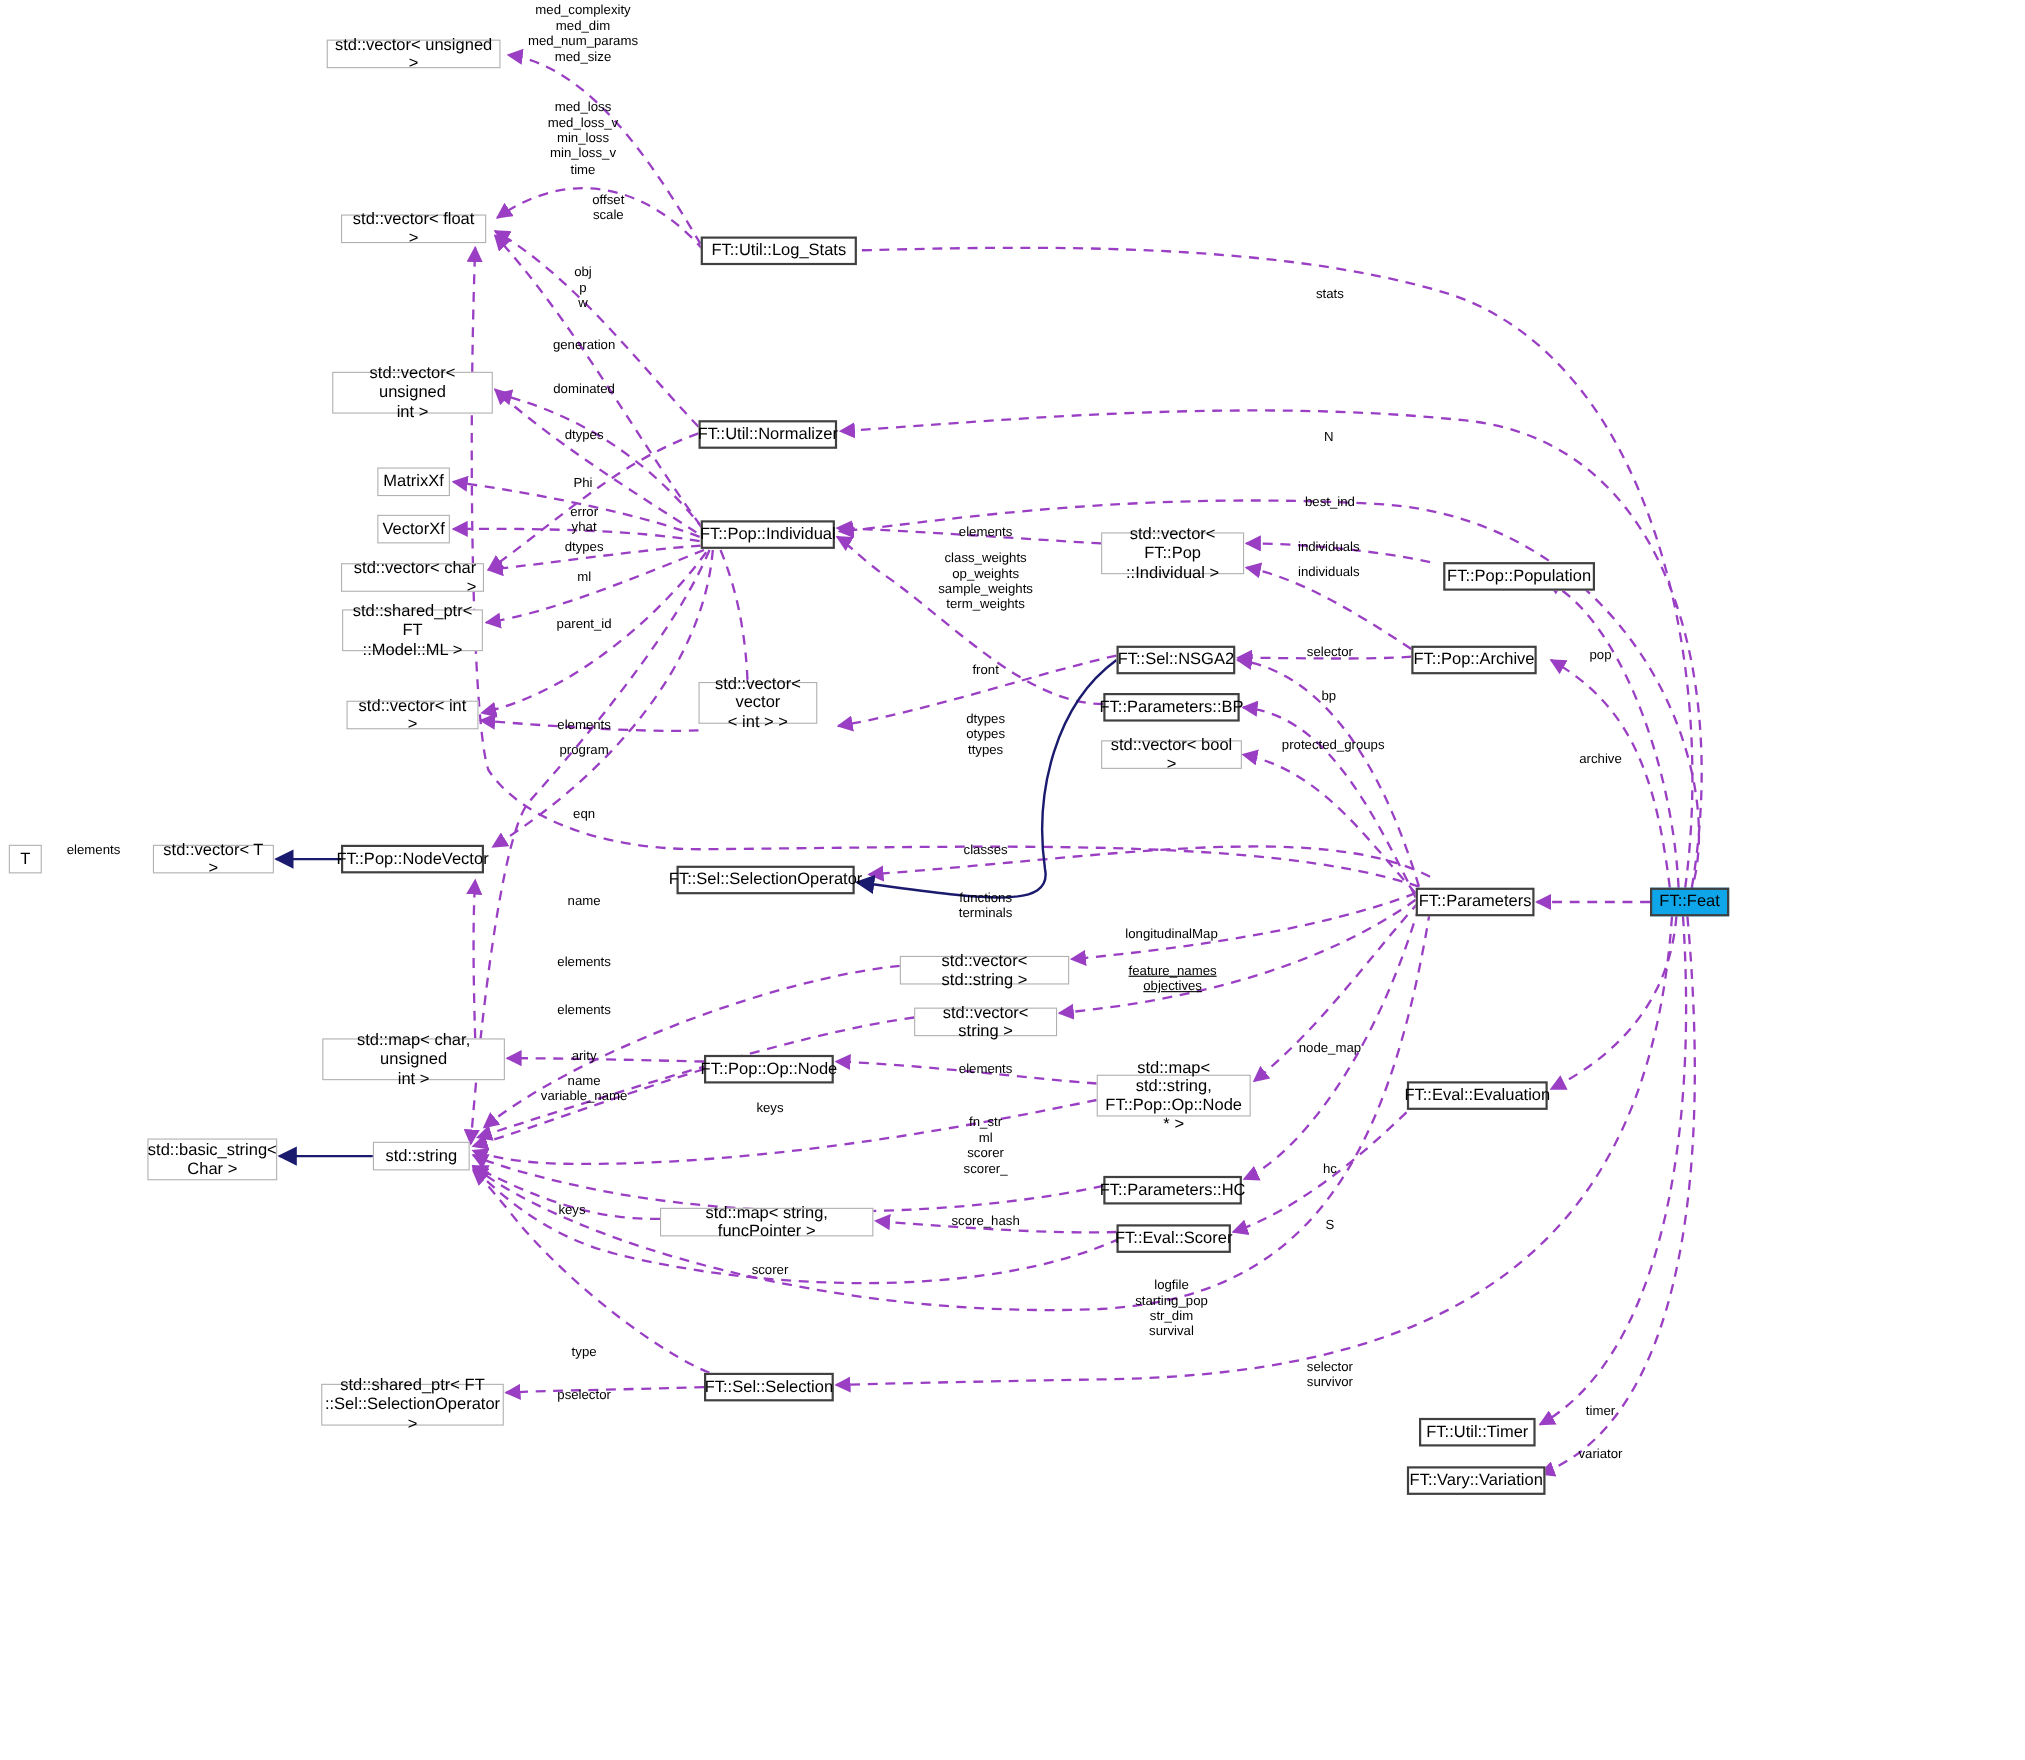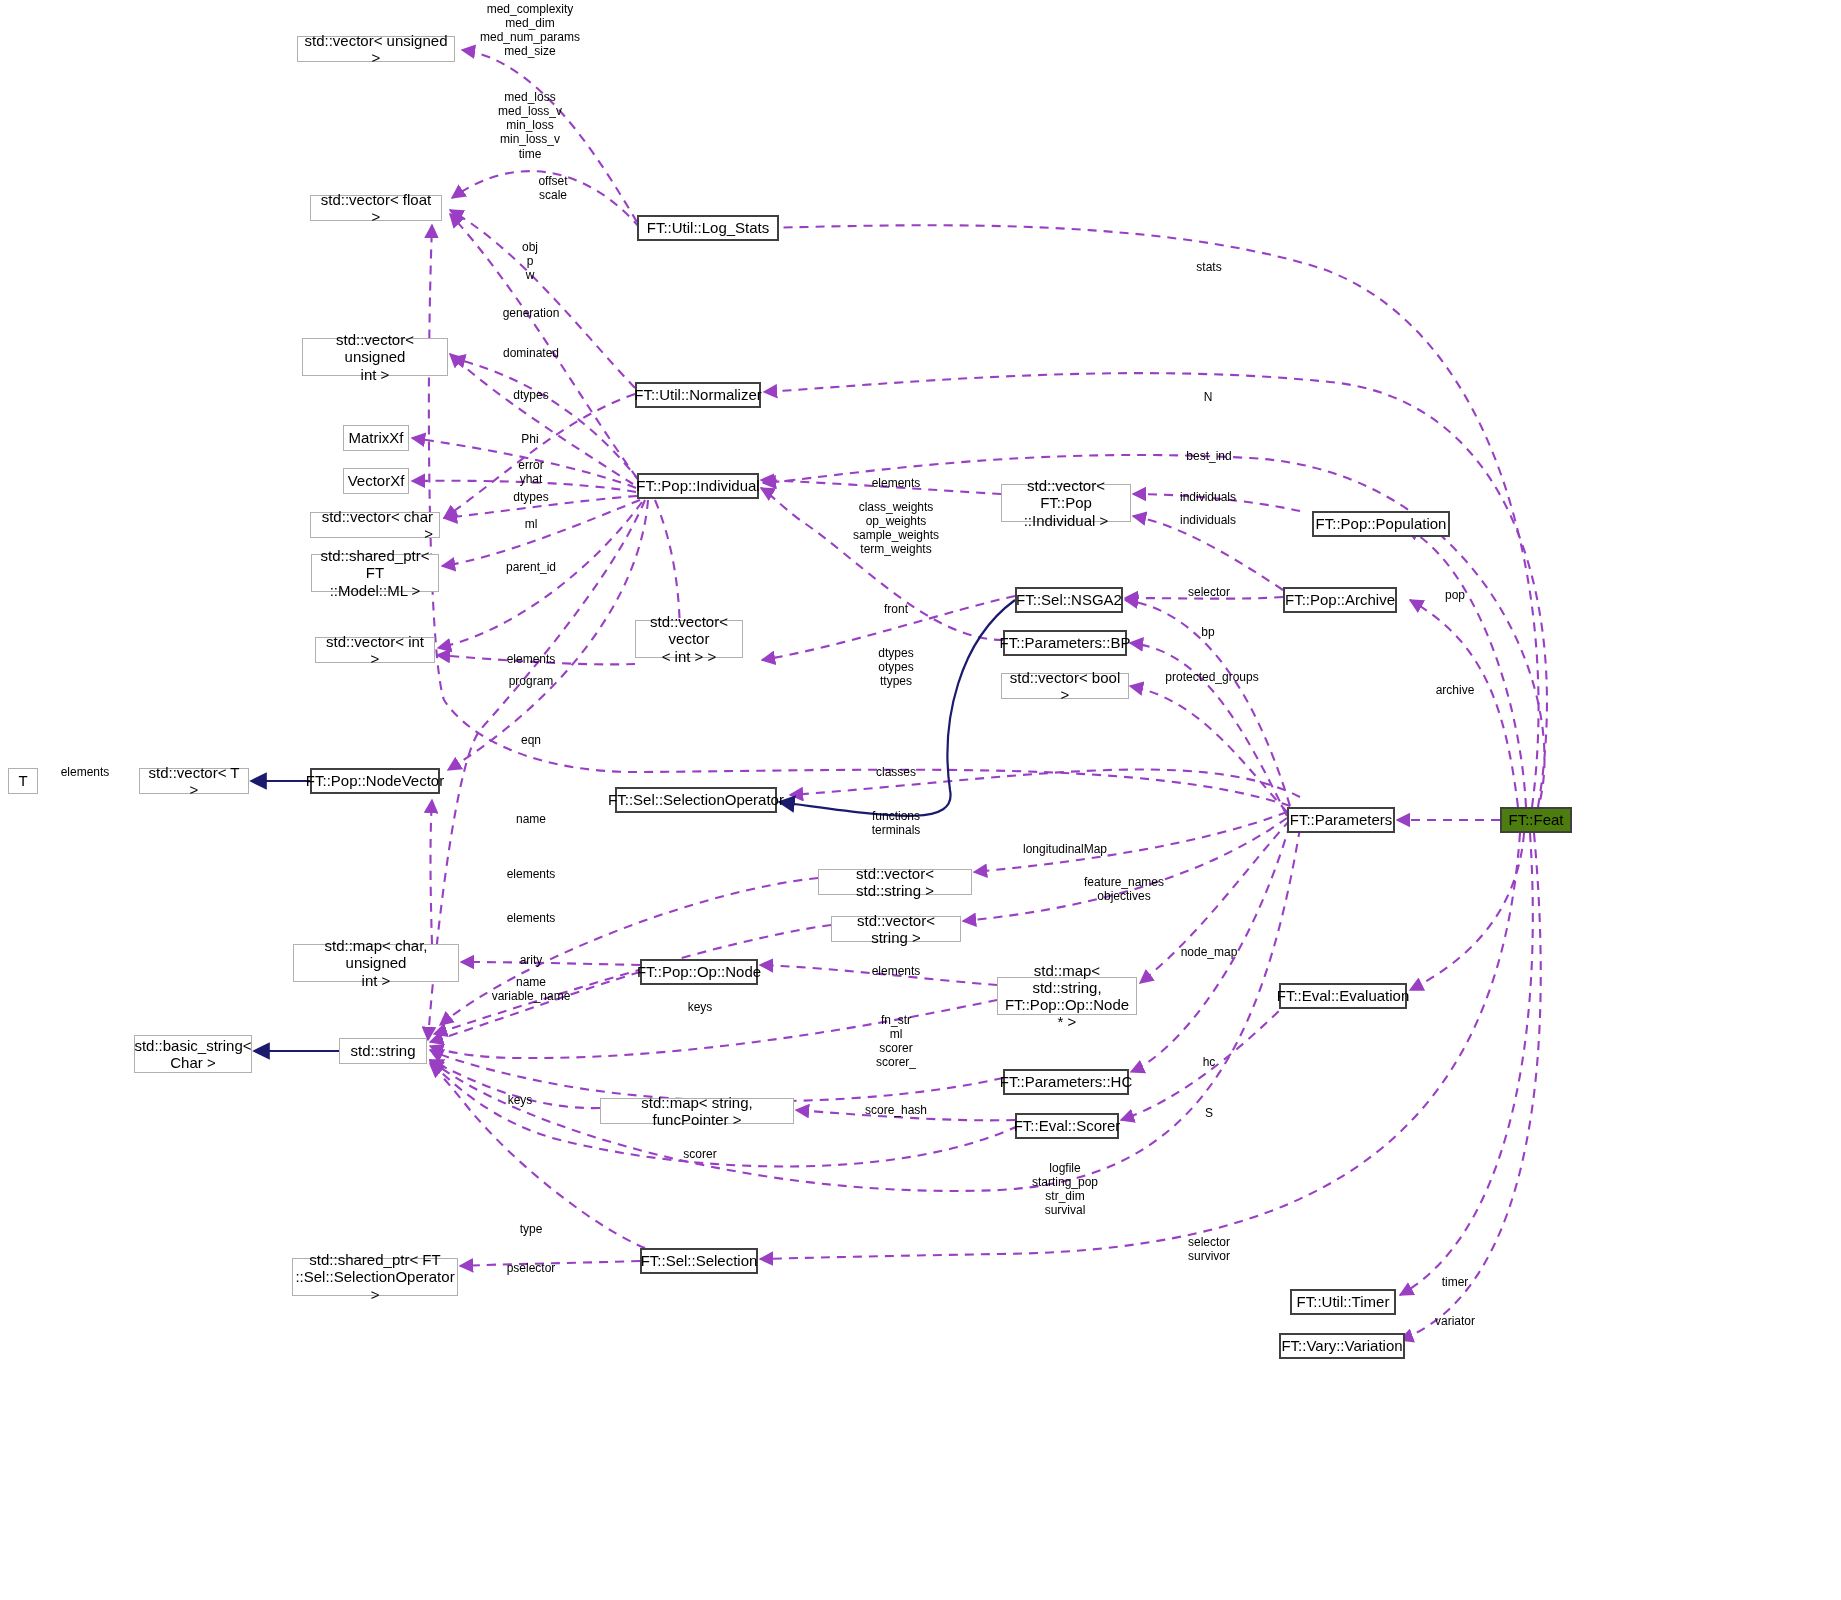--- a/index.html
+++ b/index.html
@@ -40,21 +40,21 @@
   .node.lib {
     border: 1px solid #b0b0b0;
   }
   
   .node.proj {
     border: 2px solid #404040;
   }
   
   .node.focus {
     border: 2px solid #404040;
-    background: #4d7c0f;
+    background: #0ea5e9;
   }
   .edge-label {
     position: absolute;
     font-size: 12px;
     line-height: 1.18;
     color: #000000;
     text-align: center;
     white-space: pre-line;
     transform: translateX(-50%);
     pointer-events: none;
@@ -255,21 +255,21 @@
   <div class="edge-label" style="left:531px;top:652px;">elements</div>
   <div class="edge-label" style="left:531px;top:674px;">program</div>
   <div class="edge-label" style="left:531px;top:733px;">eqn</div>
   <div class="edge-label" style="left:85px;top:765px;">elements</div>
   <div class="edge-label" style="left:896px;top:765px;">classes</div>
   <div class="edge-label" style="left:531px;top:812px;">name</div>
   <div class="edge-label" style="left:896px;top:809px;">functions
 terminals</div>
   <div class="edge-label" style="left:1065px;top:842px;">longitudinalMap</div>
   <div class="edge-label" style="left:531px;top:867px;">elements</div>
-  <div class="edge-label" style="left:1124px;top:875px;">feature_names
+  <div class="edge-label" style="left:1066px;top:875px;text-decoration:underline;">feature_names
 objectives</div>
   <div class="edge-label" style="left:531px;top:911px;">elements</div>
   <div class="edge-label" style="left:531px;top:953px;">arity</div>
   <div class="edge-label" style="left:531px;top:975px;">name
 variable_name</div>
   <div class="edge-label" style="left:896px;top:964px;">elements</div>
   <div class="edge-label" style="left:1209px;top:945px;">node_map</div>
   <div class="edge-label" style="left:700px;top:1000px;">keys</div>
   <div class="edge-label" style="left:896px;top:1013px;">fn_str
 ml

